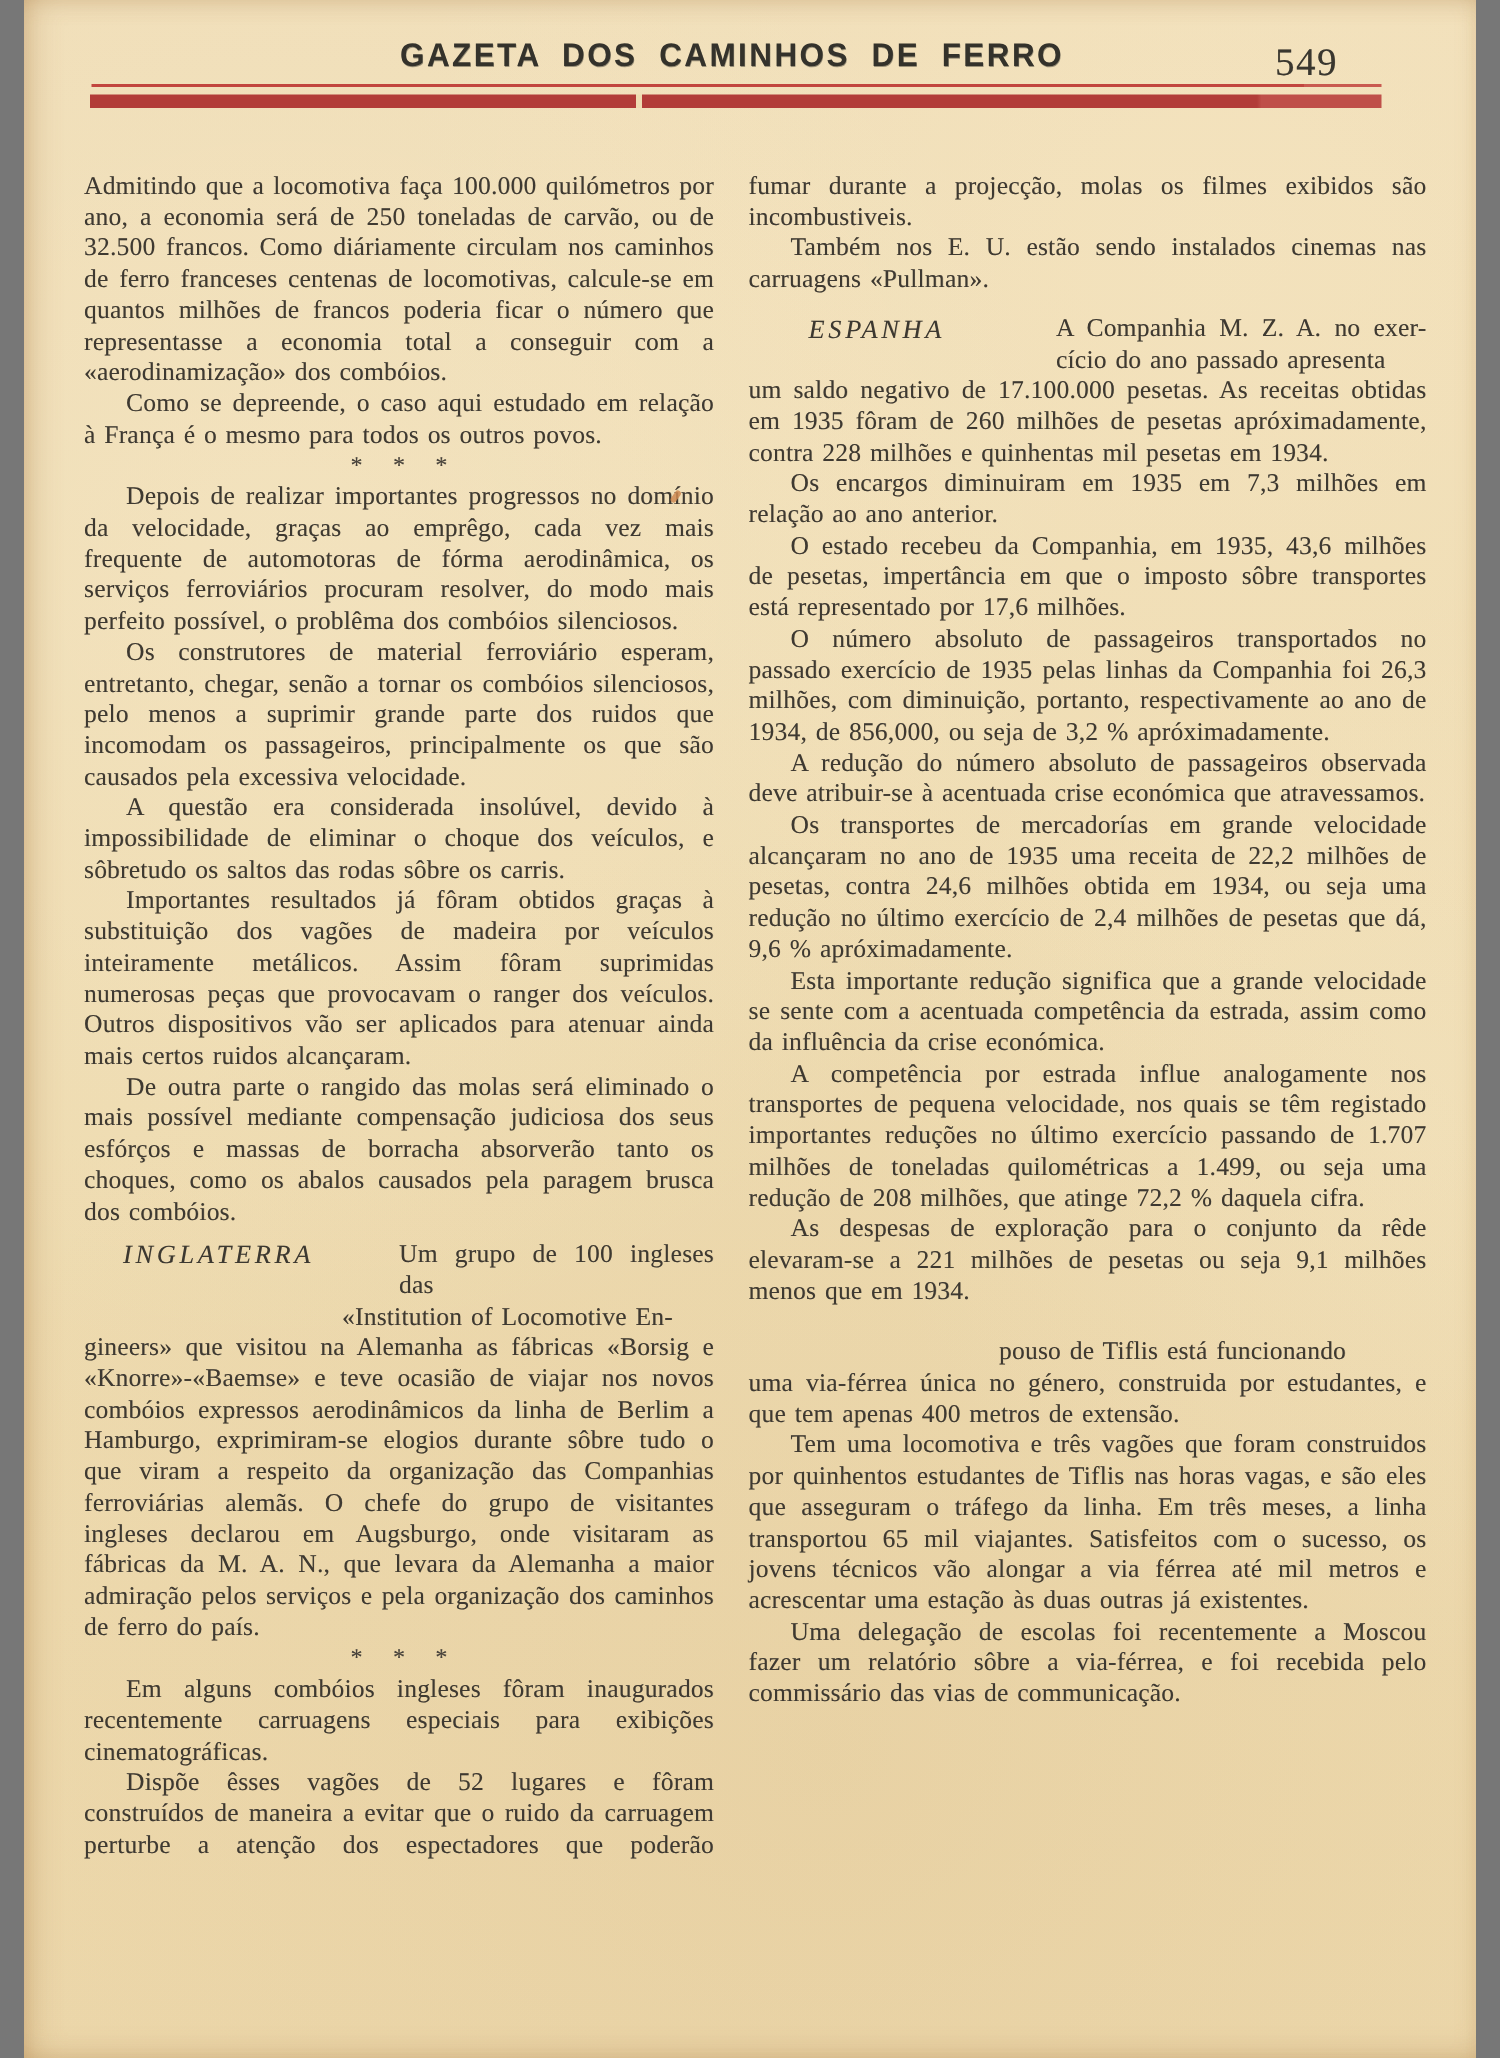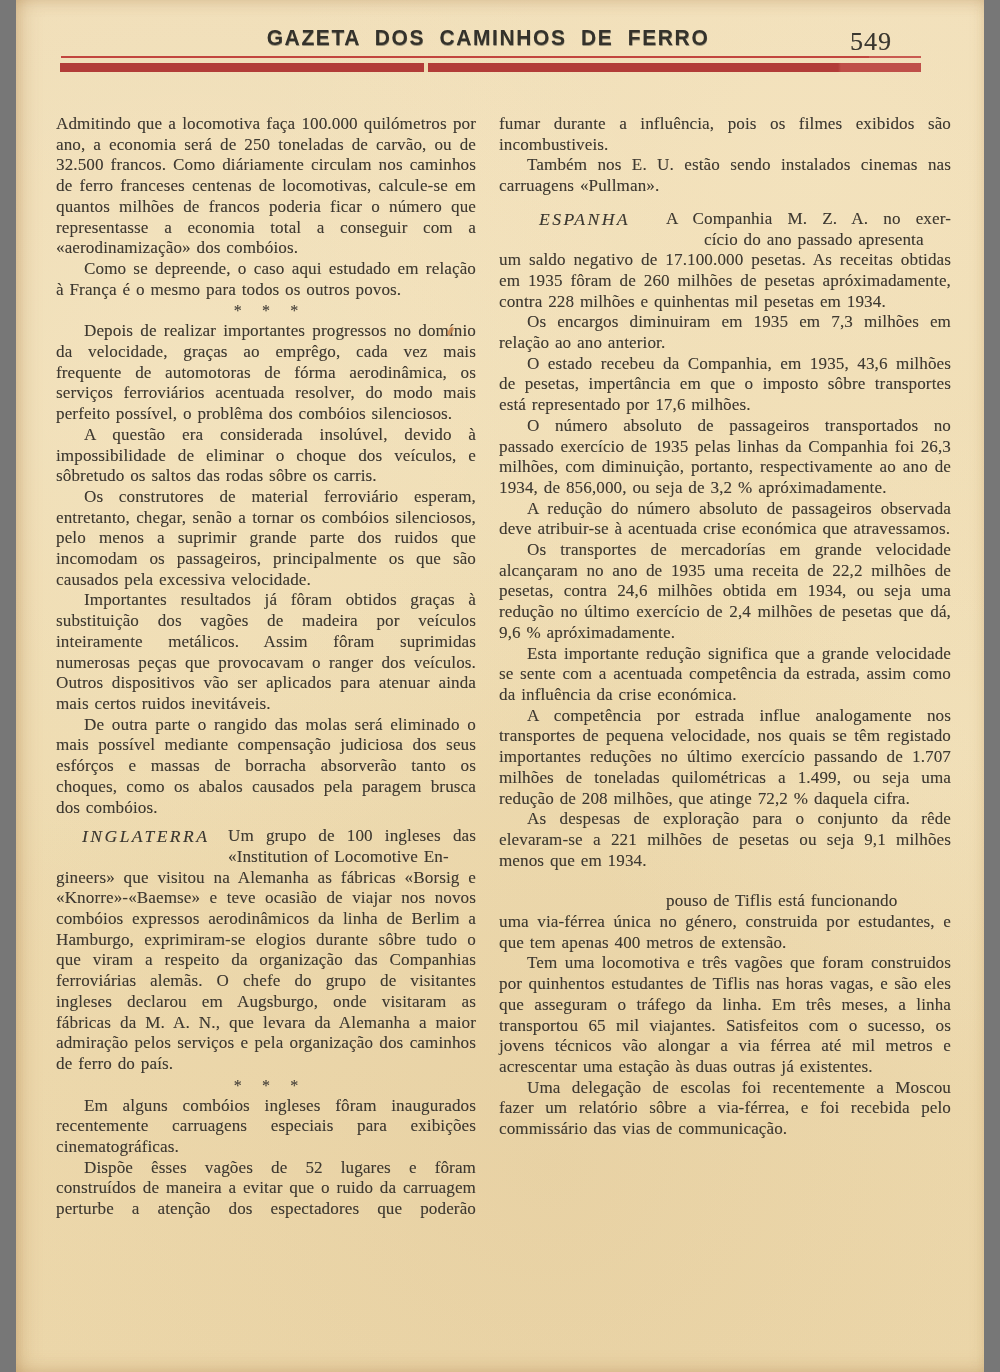--- a/index.html
+++ b/index.html
@@ -48,21 +48,21 @@
   .col{font-size:17px;line-height:20.7px;letter-spacing:0.15px;word-spacing:1.4px;
        text-shadow:0.2px 0.2px 0.35px rgba(62,57,49,0.35);}
   .col-left{width:420px;}
   .col-right{width:452px;}
   p.para{margin:0;text-align:justify;text-indent:28px;hyphens:none;}
   p.cont{text-indent:0;}
   p.justify-all{text-align-last:justify;}
   .sep{height:21px;line-height:21px;text-align:center;word-spacing:16px;
        font-size:16px;color:#46413a;}
   
-  .section-line1{display:flex;}
+  .section-line1{display:flex;gap:38px;}
   .heading{font-style:italic;font-size:17.5px;letter-spacing:2.5px;white-space:nowrap;color:#3c3830;}
   .lead{flex:1;text-align:justify;text-align-last:justify;}
   .line2{text-align:left;}
   .sec-inglaterra{margin-top:8px;}
   .sec-inglaterra .heading{padding-left:26px;width:146px;box-sizing:content-box;}
   .sec-inglaterra .line2{margin-left:172px;}
   .sec-espanha{margin-top:12px;}
   .sec-espanha .heading{padding-left:40px;width:127px;box-sizing:content-box;}
   .sec-espanha .line2{margin-left:205px;}
   .sec-russia{margin-top:20px;}
@@ -85,42 +85,42 @@
     <div class="rule-thin"></div>
     <div class="rule-thick"></div>
   </header>
 
   <main class="columns">
 
     <section class="col col-left">
       <p class="para cont">Admitindo que a locomotiva faça 100.000 quilómetros por ano, a economia será de 250 toneladas de carvão, ou de 32.500 francos. Como diáriamente circulam nos caminhos de ferro franceses centenas de locomotivas, calcule-se em quantos milhões de francos poderia ficar o número que representasse a economia total a conseguir com a «aerodinamização» dos combóios.</p>
       <p class="para">Como se depreende, o caso aqui estudado em relação à França é o mesmo para todos os outros povos.</p>
       <div class="sep">* * *</div>
-      <p class="para">Depois de realizar importantes progressos no domínio da velocidade, graças ao emprêgo, cada vez mais frequente de automotoras de fórma aerodinâmica, os serviços ferroviários acentuada resolver, do modo mais perfeito possível, o problêma dos combóios silenciosos.</p>
+      <p class="para">Depois de realizar importantes progressos no domínio da velocidade, graças ao emprêgo, cada vez mais frequente de automotoras de fórma aerodinâmica, os serviços ferroviários procuram resolver, do modo mais perfeito possível, o problêma dos combóios silenciosos.</p>
+      <p class="para">Os construtores de material ferroviário esperam, entretanto, chegar, senão a tornar os combóios silenciosos, pelo menos a suprimir grande parte dos ruidos que incomodam os passageiros, principalmente os que são causados pela excessiva velocidade.</p>
       <p class="para">A questão era considerada insolúvel, devido à impossibilidade de eliminar o choque dos veículos, e sôbretudo os saltos das rodas sôbre os carris.</p>
-      <p class="para">Os construtores de material ferroviário esperam, entretanto, chegar, senão a tornar os combóios silenciosos, pelo menos a suprimir grande parte dos ruidos que incomodam os passageiros, principalmente os que são causados pela excessiva velocidade.</p>
-      <p class="para">Importantes resultados já fôram obtidos graças à substituição dos vagões de madeira por veículos inteiramente metálicos. Assim fôram suprimidas numerosas peças que provocavam o ranger dos veículos. Outros dispositivos vão ser aplicados para atenuar ainda mais certos ruidos inevitáveis.</p>
+      <p class="para">Importantes resultados já fôram obtidos graças à substituição dos vagões de madeira por veículos inteiramente metálicos. Assim fôram suprimidas numerosas peças que provocavam o ranger dos veículos. Outros dispositivos vão ser aplicados para atenuar ainda mais certos ruidos alcançaram.</p>
       <p class="para">De outra parte o rangido das molas será eliminado o mais possível mediante compensação judiciosa dos seus esfórços e massas de borracha absorverão tanto os choques, como os abalos causados pela paragem brusca dos combóios.</p>
 
       <div class="section sec-inglaterra">
         <div class="section-line1">
           <span class="heading">INGLATERRA</span>
           <span class="lead">Um grupo de 100 ingleses das</span>
         </div>
         <div class="line2">«Institution of Locomotive En-</div>
         <p class="sec-body">gineers» que visitou na Alemanha as fábricas «Borsig e «Knorre»-«Baemse» e teve ocasião de viajar nos novos combóios expressos aerodinâmicos da linha de Berlim a Hamburgo, exprimiram-se elogios durante sôbre tudo o que viram a respeito da organização das Companhias ferroviárias alemãs. O chefe do grupo de visitantes ingleses declarou em Augsburgo, onde visitaram as fábricas da M. A. N., que levara da Alemanha a maior admiração pelos serviços e pela organização dos caminhos de ferro do país.</p>
       </div>
 
       <div class="sep">* * *</div>
       <p class="para">Em alguns combóios ingleses fôram inaugurados recentemente carruagens especiais para exibições cinematográficas.</p>
       <p class="para justify-all">Dispõe êsses vagões de 52 lugares e fôram construídos de maneira a evitar que o ruido da carruagem perturbe a atenção dos espectadores que poderão</p>
     </section>
 
     <section class="col col-right">
-      <p class="para cont">fumar durante a influência, pois os filmes exibidos são incombustiveis.</p>
+      <p class="para cont">fumar durante a projecção, molas os filmes exibidos são incombustiveis.</p>
       <p class="para">Também nos E. U. estão sendo instalados cinemas nas carruagens «Pullman».</p>
 
       <div class="section sec-espanha">
         <div class="section-line1">
           <span class="heading">ESPANHA</span>
           <span class="lead">A Companhia M. Z. A. no exer-</span>
         </div>
         <div class="line2">cício do ano passado apresenta</div>
         <p class="sec-body">um saldo negativo de 17.100.000 pesetas. As receitas obtidas em 1935 fôram de 260 milhões de pesetas apróximadamente, contra 228 milhões e quinhentas mil pesetas em 1934.</p>
       </div>

